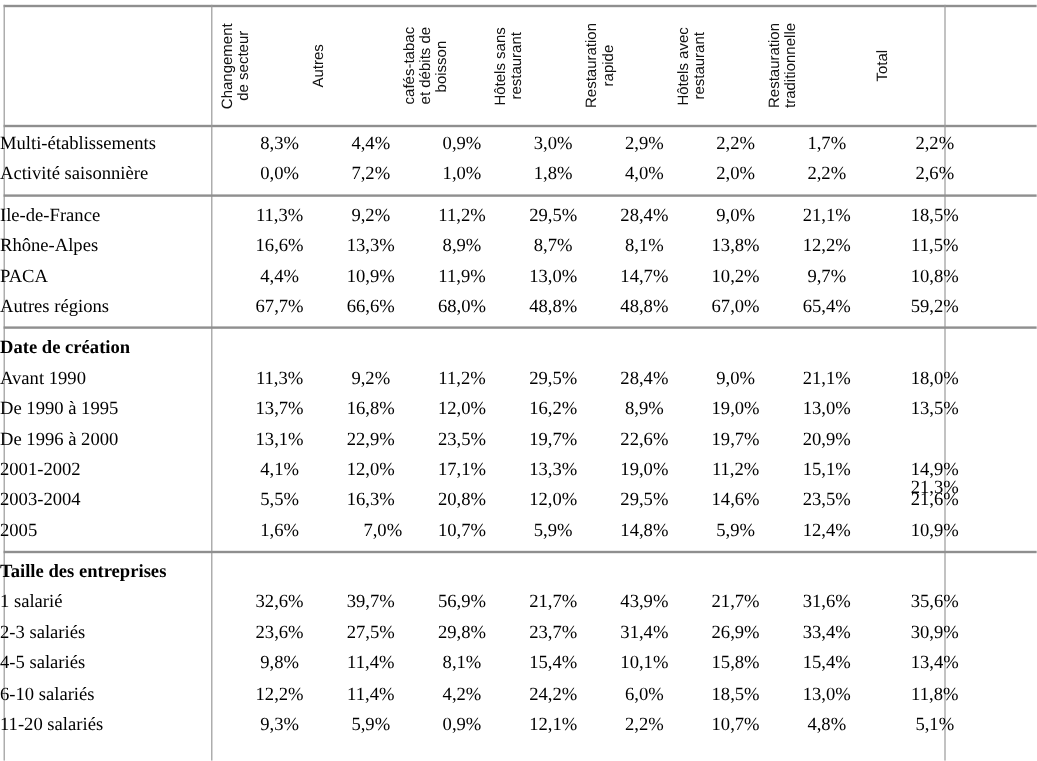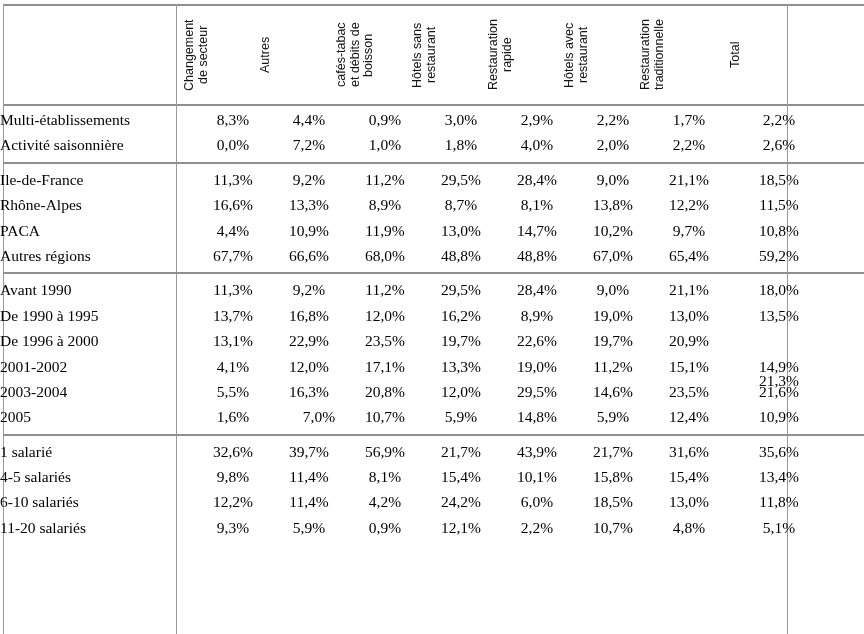--- a/index.html
+++ b/index.html
@@ -204,20 +204,23 @@
         <div class="cell" style="left: 342px;">68,0%</div>
         <div class="cell" style="left: 418px;">48,8%</div>
         <div class="cell" style="left: 494px;">48,8%</div>
         <div class="cell" style="left: 570px;">67,0%</div>
         <div class="cell" style="left: 646px;">65,4%</div>
         <div class="cell" style="left: 736px;">59,2%</div>
       </div>
       <div class="spacer" style="position: relative;">
         <div style="position: absolute; left: 3px; right: 0px; top: 4px; height: 2px; background: rgb(143, 143, 143);"></div>
       </div>
+      <div class="row section">
+        <div class="row-label">Date de création</div>
+      </div>
       <div class="row">
         <div class="row-label">Avant 1990</div>
         <div class="cell" style="left: 190px;">11,3%</div>
         <div class="cell" style="left: 266px;">9,2%</div>
         <div class="cell" style="left: 342px;">11,2%</div>
         <div class="cell" style="left: 418px;">29,5%</div>
         <div class="cell" style="left: 494px;">28,4%</div>
         <div class="cell" style="left: 570px;">9,0%</div>
         <div class="cell" style="left: 646px;">21,1%</div>
         <div class="cell" style="left: 736px;">18,0%</div>
@@ -273,32 +276,46 @@
         <div class="cell" style="left: 342px;">10,7%</div>
         <div class="cell" style="left: 418px;">5,9%</div>
         <div class="cell" style="left: 494px;">14,8%</div>
         <div class="cell" style="left: 570px;">5,9%</div>
         <div class="cell" style="left: 646px;">12,4%</div>
         <div class="cell" style="left: 736px;">10,9%</div>
       </div>
       <div class="spacer" style="position: relative;">
         <div style="position: absolute; left: 3px; right: 0px; top: 4px; height: 2px; background: rgb(143, 143, 143);"></div>
       </div>
+      <div class="row section">
+        <div class="row-label">Taille des entreprises</div>
+      </div>
       <div class="row">
         <div class="row-label">1 salarié</div>
         <div class="cell" style="left: 190px;">32,6%</div>
         <div class="cell" style="left: 266px;">39,7%</div>
         <div class="cell" style="left: 342px; text-align: center;">56,9%</div>
         <div class="cell" style="left: 418px;">21,7%</div>
         <div class="cell" style="left: 494px;">43,9%</div>
         <div class="cell" style="left: 570px;">21,7%</div>
         <div class="cell" style="left: 646px;">31,6%</div>
         <div class="cell" style="left: 736px;">35,6%</div>
       </div>
       <div class="row">
+        <div class="row-label">2-3 salariés</div>
+        <div class="cell" style="left: 190px;">23,6%</div>
+        <div class="cell" style="left: 266px;">27,5%</div>
+        <div class="cell" style="left: 342px;">29,8%</div>
+        <div class="cell" style="left: 418px;">23,7%</div>
+        <div class="cell" style="left: 494px;">31,4%</div>
+        <div class="cell" style="left: 570px;">26,9%</div>
+        <div class="cell" style="left: 646px;">33,4%</div>
+        <div class="cell" style="left: 736px;">30,9%</div>
+      </div>
+      <div class="row">
         <div class="row-label">4-5 salariés</div>
         <div class="cell" style="left: 190px;">9,8%</div>
         <div class="cell" style="left: 266px;">11,4%</div>
         <div class="cell" style="left: 342px;">8,1%</div>
         <div class="cell" style="left: 418px;">15,4%</div>
         <div class="cell" style="left: 494px;">10,1%</div>
         <div class="cell" style="left: 570px;">15,8%</div>
         <div class="cell" style="left: 646px;">15,4%</div>
         <div class="cell" style="left: 736px;">13,4%</div>
       </div>

